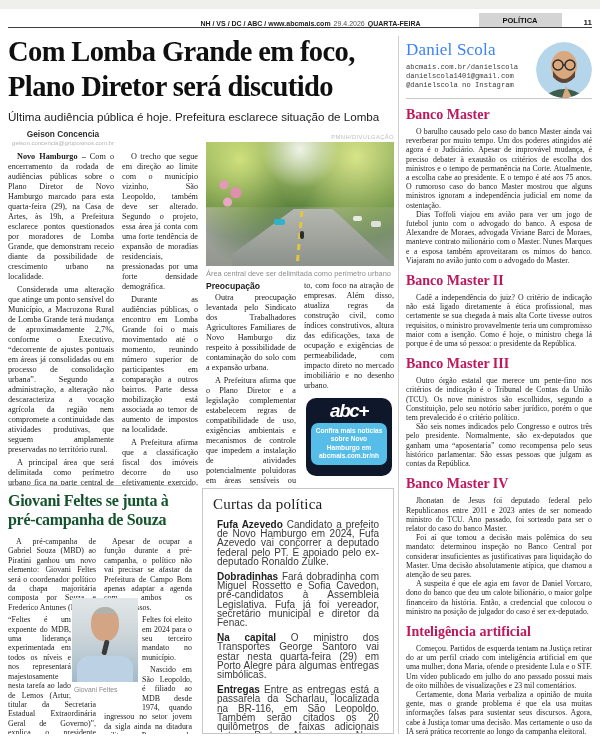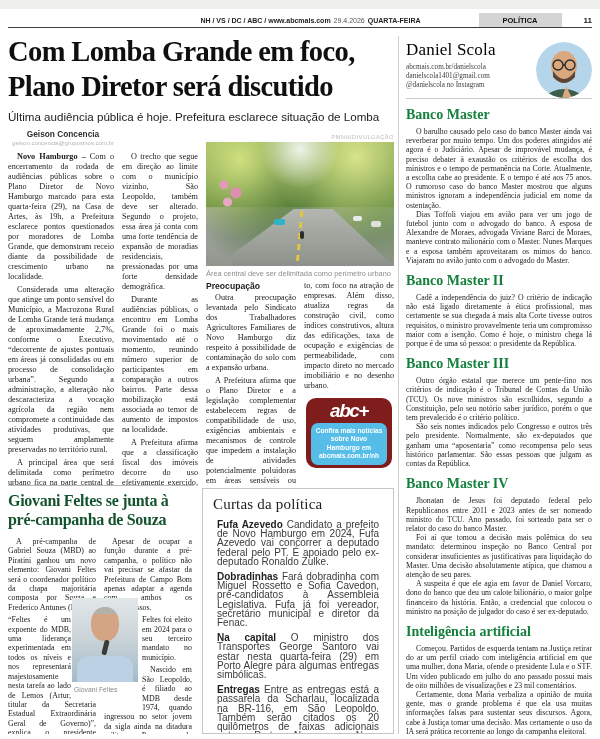--- a/index.html
+++ b/index.html
@@ -1,21 +1,21 @@
 <!DOCTYPE html>
 <html lang="pt-BR"><head>
 <meta charset="utf-8">
 <style>
   html,body{margin:0;padding:0;background:#fff;}
   .page{position:relative;width:600px;height:739px;background:#fff;overflow:hidden;
         font-family:"Liberation Serif",serif;color:#1b1b1b;}
   .edge{position:absolute;left:0;top:0;width:600px;height:9px;background:#efefec;}
 
   
-  .masthead{position:absolute;right:8px;top:13px;display:flex;align-items:center;
+  .masthead{position:absolute;right:8px;top:13px;display:flex;align-items:flex-end;
             font-family:"Liberation Sans",sans-serif;font-size:7px;color:#222;white-space:nowrap;}
   .mh-bold{font-weight:bold;}
   .mh-date{color:#555;margin:0 3px;}
   .mh-sep{width:58px;}
   .politics-box{background:#d4d4d4;font-weight:bold;font-size:7.5px;padding:3px 24px 2px;color:#111;}
   .page-num{font-weight:bold;font-size:8px;margin-left:22px;}
   .mh-rule{position:absolute;left:8px;right:8px;top:27px;height:1px;background:#3d3d3d;}
 
   
   .headline{position:absolute;left:8px;top:34px;width:390px;
@@ -56,21 +56,21 @@
   .pm-car1{position:absolute;left:36%;top:62%;width:11px;height:6px;border-radius:2px;background:#2fb3c9;}
   .pm-car2{position:absolute;right:17%;top:60%;width:9px;height:5px;border-radius:2px;background:#e8eae6;}
   .pm-car3{position:absolute;right:7%;top:64%;width:10px;height:6px;border-radius:2px;background:#dfe1dd;}
   .pm-moto{position:absolute;left:50%;top:72%;width:4px;height:8px;border-radius:2px;background:#2a2d2a;}
   .photo-credit{position:absolute;right:206px;top:134px;font-family:"Liberation Sans",sans-serif;
       font-size:5.8px;color:#bdbdbd;letter-spacing:.4px;}
   .photo-caption{position:absolute;left:206px;top:269px;width:188px;
       font-family:"Liberation Sans",sans-serif;font-size:7.4px;color:#8c8c8c;}
 
   
-  .badge{position:absolute;left:306px;top:398px;width:86px;height:70px;background:#7f1d1d;
+  .badge{position:absolute;left:306px;top:398px;width:86px;height:78px;background:#0f172a;
          border-radius:10px;text-align:center;color:#fff;}
   .badge-logo{font-family:"Liberation Sans",sans-serif;font-weight:800;font-style:italic;
               font-size:19px;letter-spacing:-1.5px;line-height:22px;margin-top:2px;}
   .badge-inner{margin:1px 5px 5px;background:#55bde8;border-radius:7px;
                font-family:"Liberation Sans",sans-serif;font-weight:bold;
                font-size:6.6px;line-height:8.4px;padding:4px 3px;}
 
   
   .g-rule{position:absolute;left:8px;top:485px;width:186px;height:1px;background:#b9b9b9;}
   .g-headline{position:absolute;left:8px;top:491px;width:190px;font-weight:bold;
@@ -96,25 +96,25 @@
   .curtas{position:absolute;left:202px;top:488px;width:192px;height:246px;
           border:1px solid #c6c6c6;box-sizing:border-box;padding:7px 10px;overflow:hidden;}
   .curtas-title{font-size:15px;color:#1c1c1c;margin:0 0 7px;letter-spacing:.2px;}
   .curtas-item{font-family:"Liberation Sans",sans-serif;font-size:10px;line-height:9.2px;
                color:#3a3a3a;margin:0 4px 6px;text-align:justify;}
   .curtas-item b{color:#1f1f1f;}
 
   
   .v-rule{position:absolute;left:398px;top:36px;width:1px;height:698px;background:#cfcfcf;}
   .colnst{position:absolute;left:406px;top:36px;width:186px;height:700px;overflow:hidden;}
-  .colnst-name{font-size:17px;color:#000000;letter-spacing:.2px;margin:4px 0 3px;}
-  .colnst-contact{font-size:7.2px;line-height:9px;color:#3c3c3c;}
+  .colnst-name{font-size:17px;color:#3b82f6;letter-spacing:.2px;margin:4px 0 3px;}
+  .colnst-contact{font-size:7.2px;line-height:9px;color:#3c3c3c;font-family:Liberation Mono, monospace;}
   .avatar{position:absolute;right:0;top:2px;width:56px;height:56px;border-radius:50%;overflow:hidden;}
   .colnst-divider{border-bottom:1px solid #c9c9c9;margin:8px 0 2px;}
-  .colnst h3{font-size:14px;line-height:16px;font-weight:bold;color:#15803d;margin:8px 0 4px;}
+  .colnst h3{font-size:14px;line-height:16px;font-weight:bold;color:#be185d;margin:8px 0 4px;}
   .colnst .sec p{font-size:7.8px;line-height:9.2px;text-align:justify;margin:0;
                  text-indent:10px;hyphens:auto;overflow-wrap:break-word;color:#1e1e1e;}
 </style>
 </head>
 <body>
 
 <div class="page">
   <div class="edge"></div>
 
   <div class="masthead">

